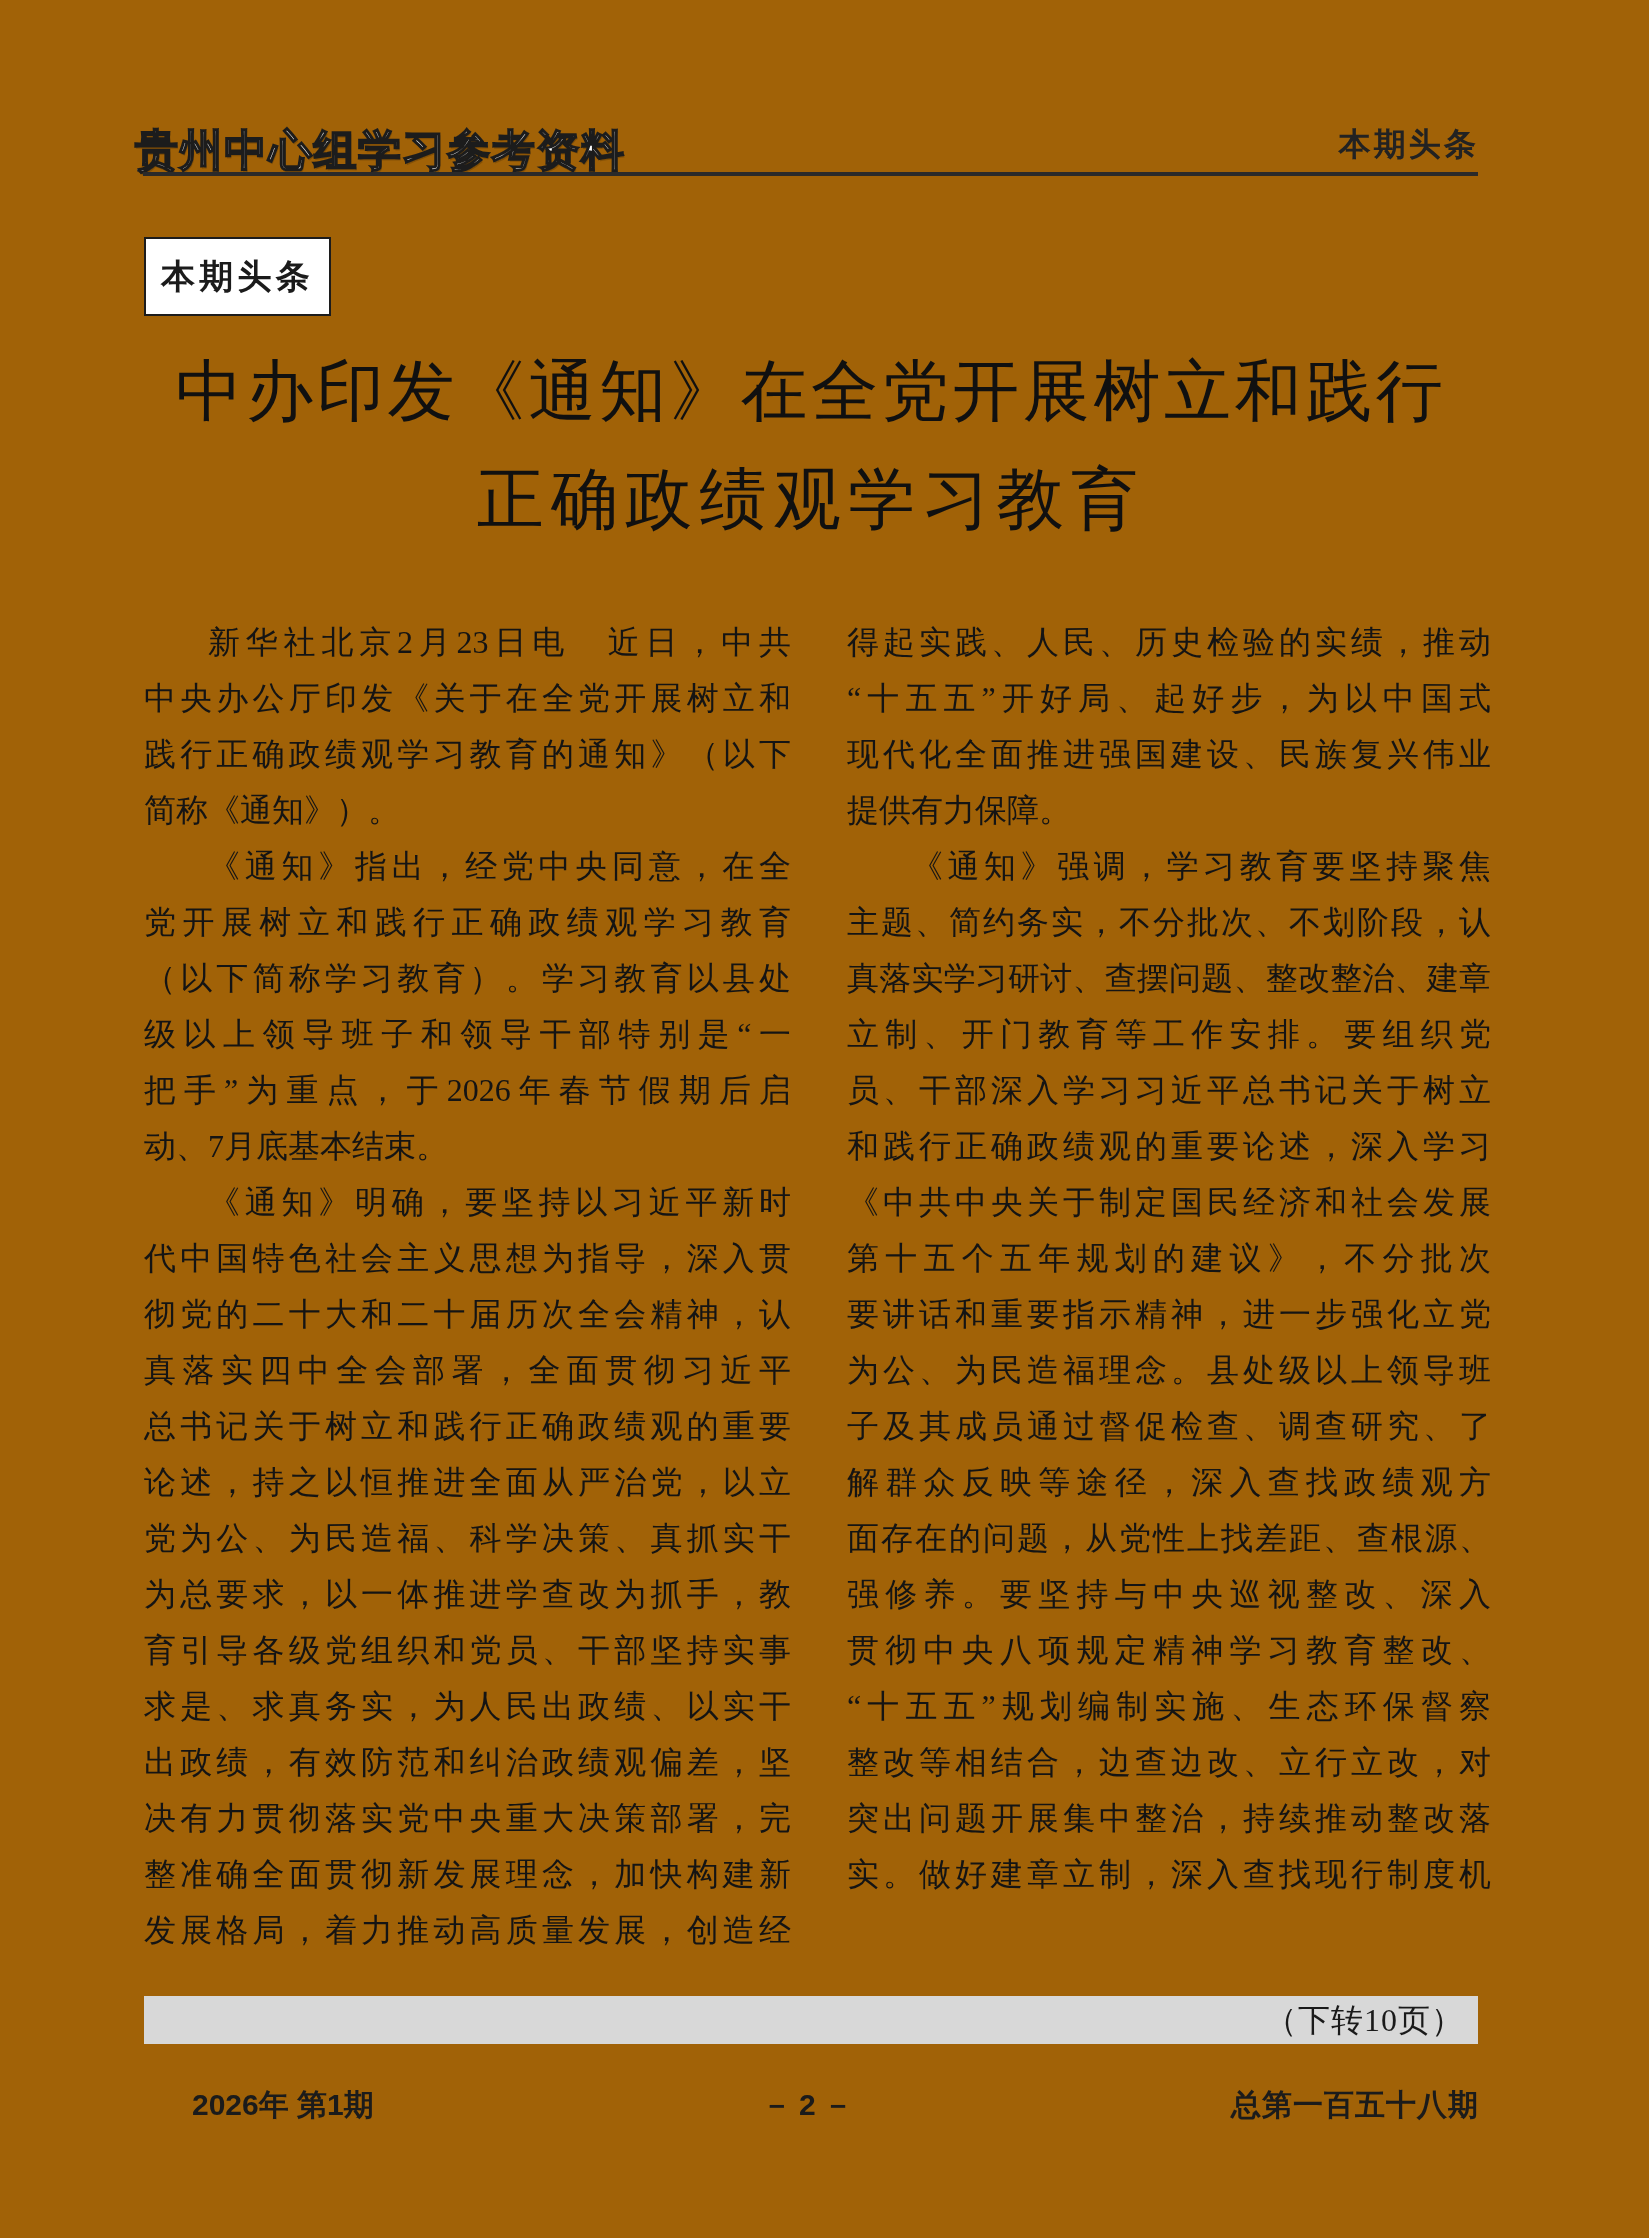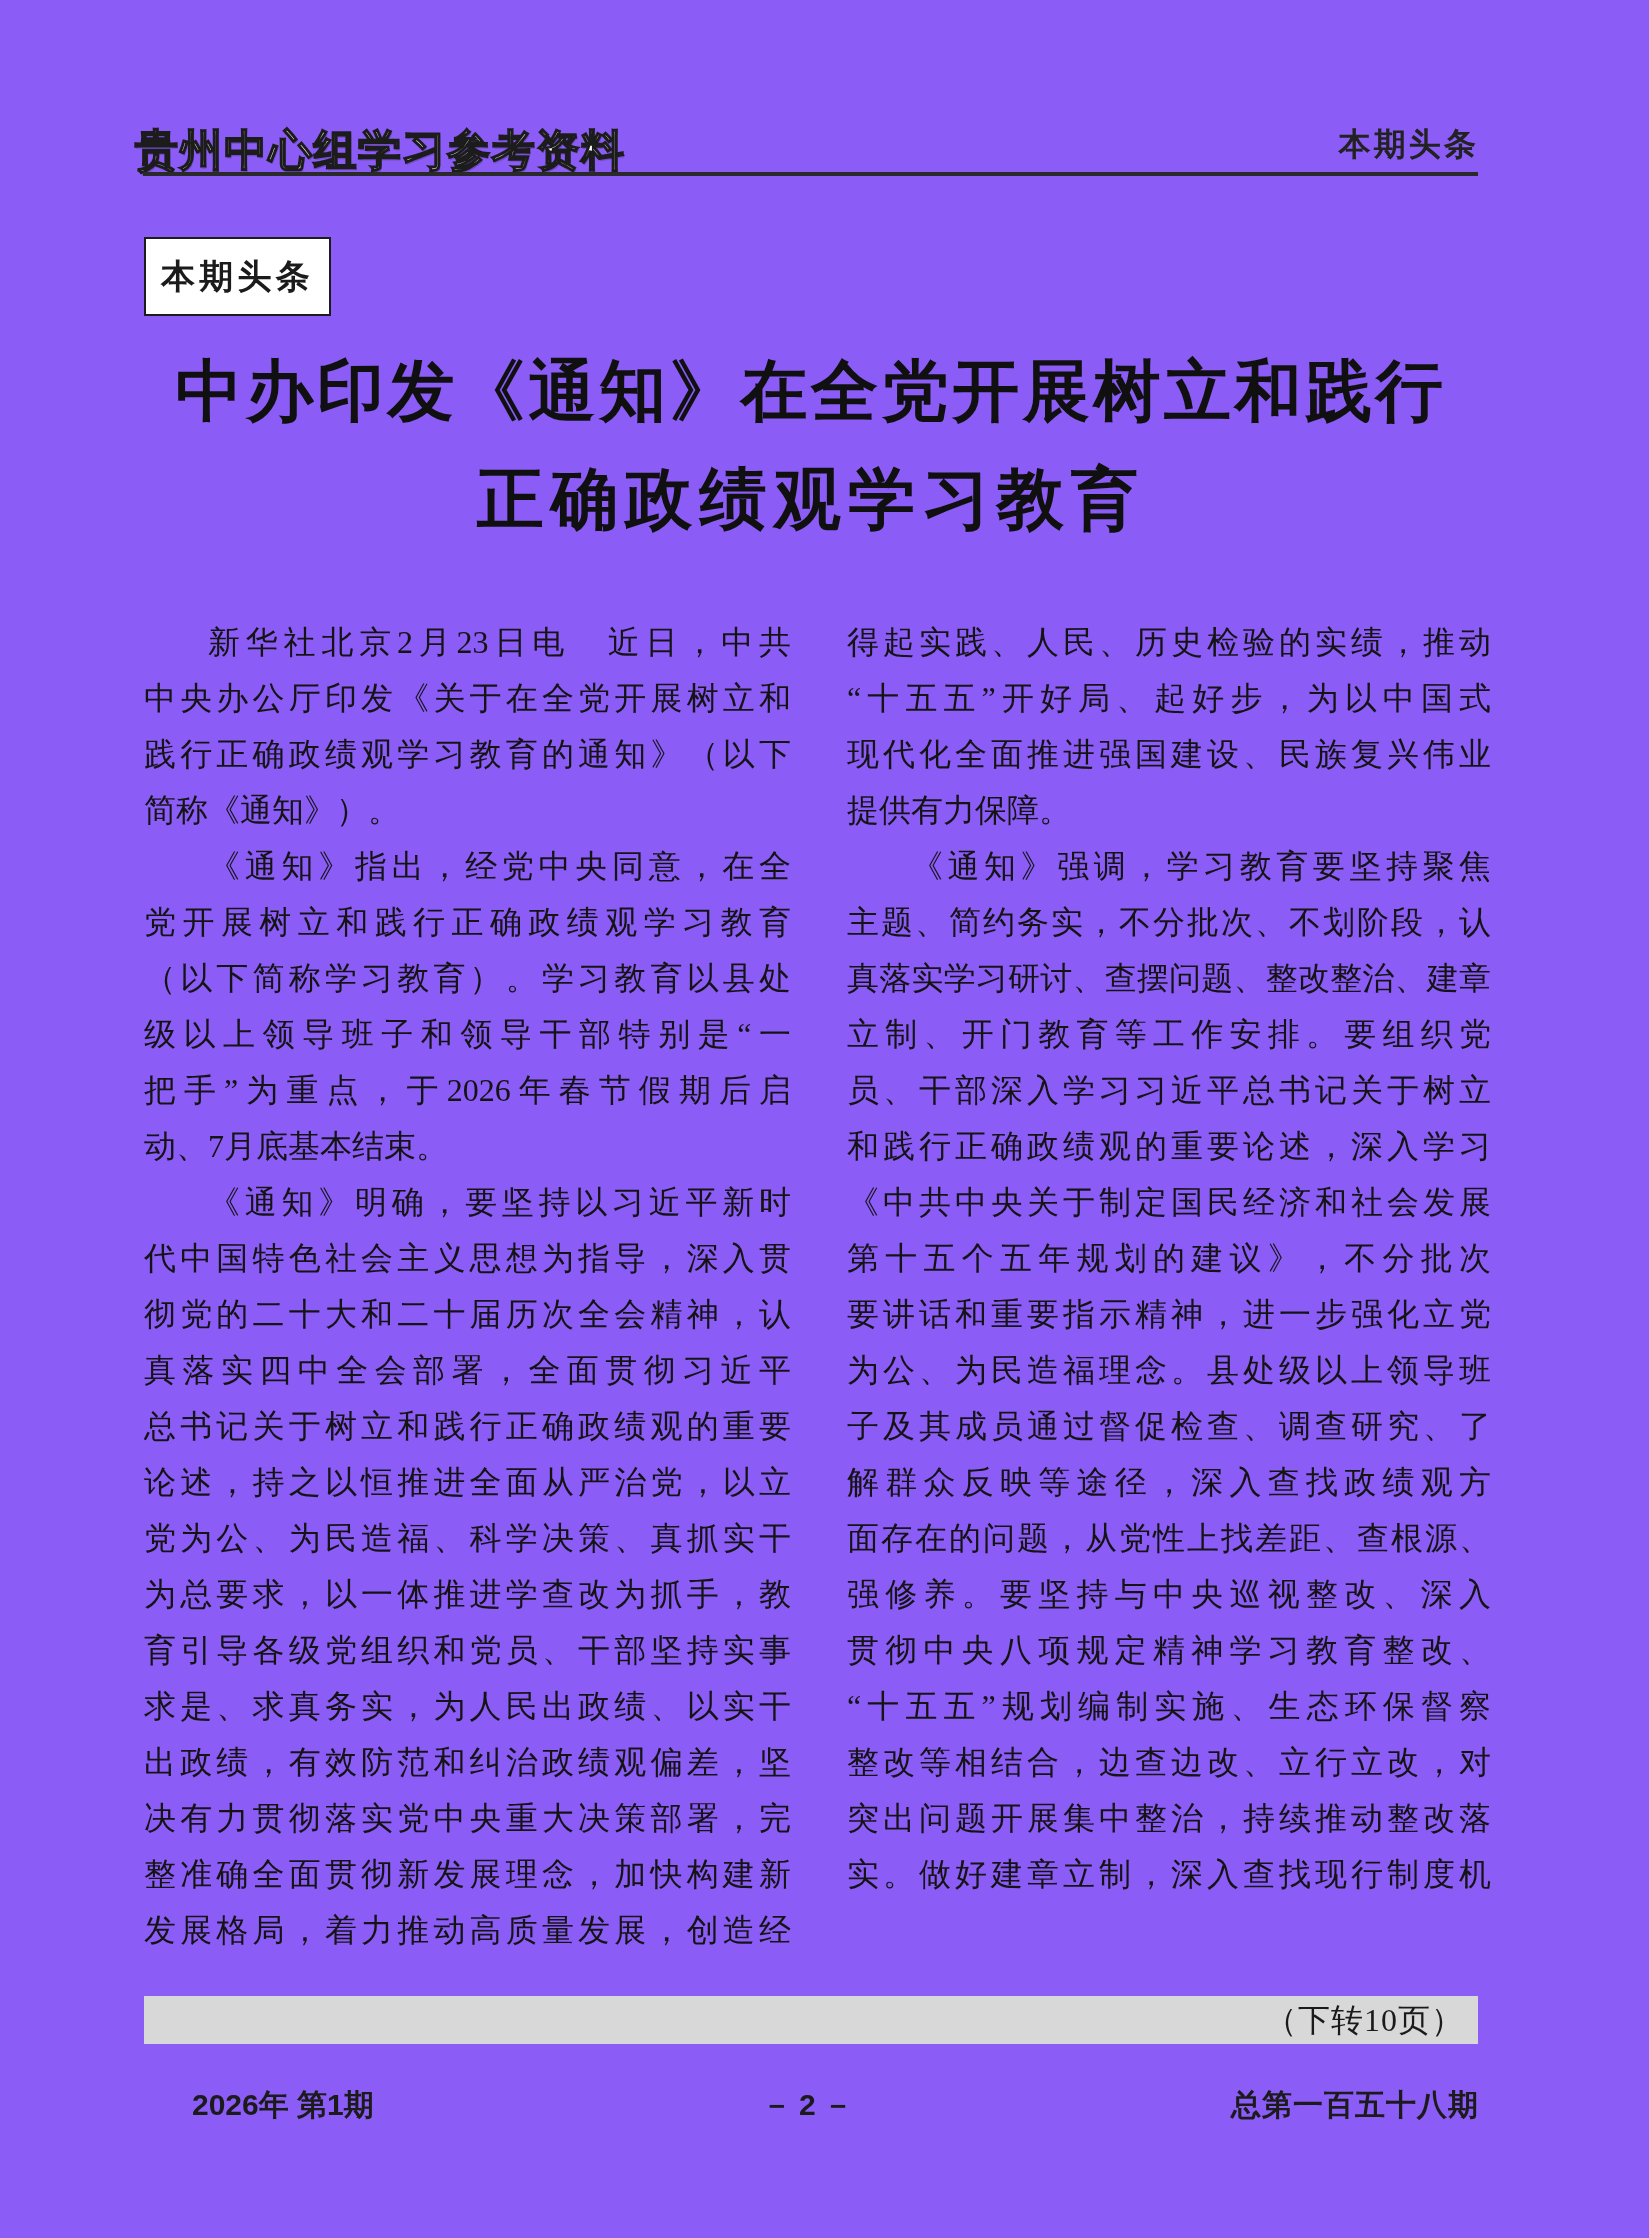--- a/index.html
+++ b/index.html
@@ -4,21 +4,21 @@
 <style>
   html, body {
     margin: 0;
     padding: 0;
     background: #ffffff;
   }
   #page {
     position: relative;
     width: 1650px;
     height: 2239px;
-    background: #8b5cf6;
+    background: #a16207;
     overflow: hidden;
     font-family: "Liberation Serif", "DejaVu Serif", serif;
     color: #161616;
   }
   
   .masthead {
     position: absolute;
     left: 135px;
     top: 124px;
     font-family: "DejaVu Sans", "Liberation Sans", sans-serif;
@@ -72,21 +72,21 @@
     color: #1b1b1b;
     white-space: nowrap;
   }
   
   .title-line {
     position: absolute;
     left: 144px;
     width: 1334px;
     text-align: center;
     font-family: "Liberation Sans", "DejaVu Sans", sans-serif;
-    font-weight: 700;
+    font-weight: 400;
     color: #101010;
     white-space: nowrap;
   }
   .title-line.l1 {
     top: 349px;
     font-size: 67px;
     line-height: 83px;
     letter-spacing: 3.6px;
   }
   .title-line.l2 {

